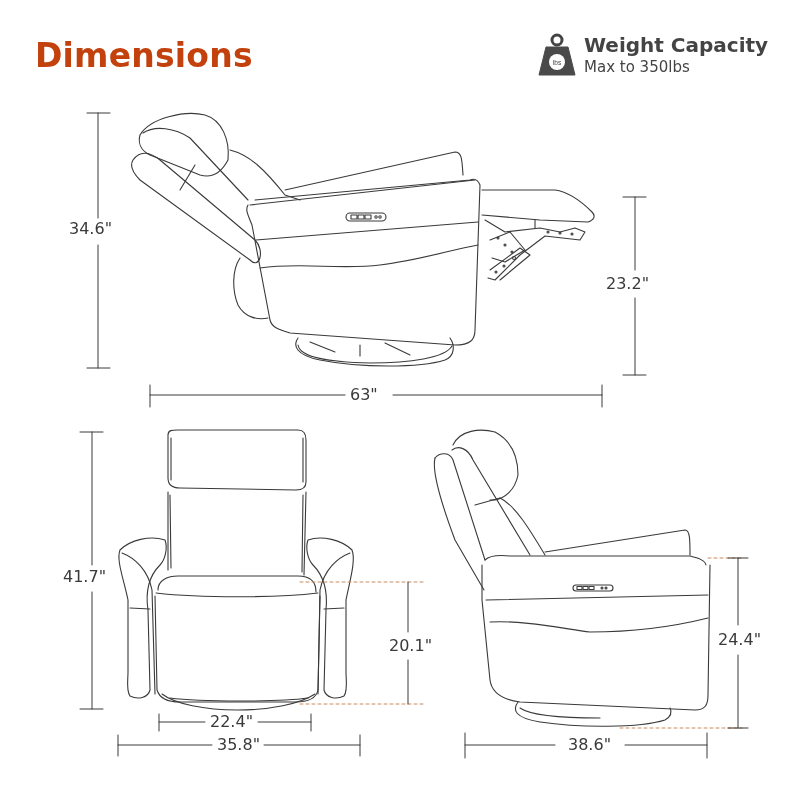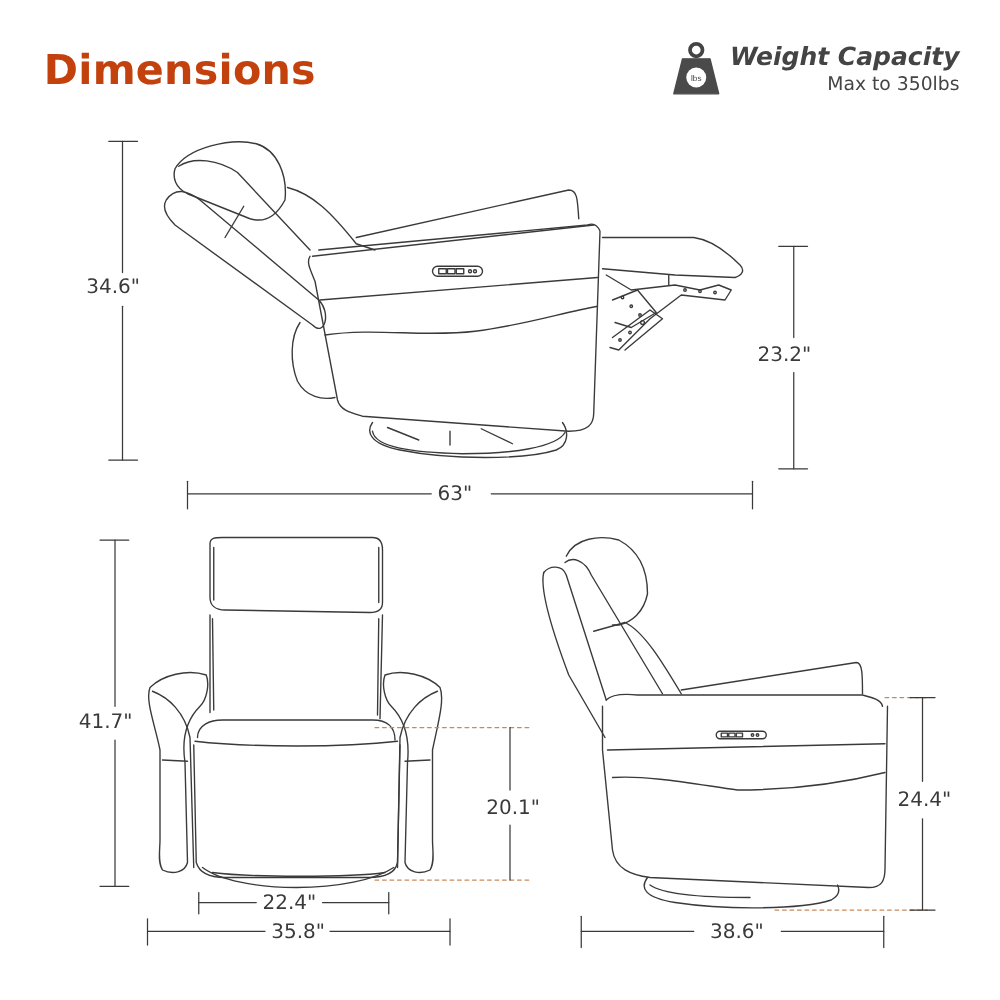--- a/index.html
+++ b/index.html
@@ -2,22 +2,22 @@
 <html><head>
 <meta charset="utf-8">
 <style>
   html, body { margin: 0; padding: 0; background: #ffffff; }
   body { width: 800px; height: 800px; position: relative; overflow: hidden;
          font-family: "DejaVu Sans", "Liberation Sans", sans-serif; color: #3c3c3c; }
   .title { position: absolute; left: 35px; top: 36px; font-size: 33px; font-weight: bold;
            color: #c2410c; letter-spacing: 0.2px; }
   .weight { position: absolute; left: 538px; top: 33px; display: flex; align-items: center; gap: 8px; }
   .weight .wtxt { display: flex; flex-direction: column; }
-  .weight .wtitle { font-size: 20px; font-weight: bold; color: #444; line-height: 24px; font-style: italic; }
-  .weight .wsub { font-size: 15px; color: #444; line-height: 20px; text-align: right; }
+  .weight .wtitle { font-size: 20px; font-weight: bold; color: #444; line-height: 24px; }
+  .weight .wsub { font-size: 15px; color: #444; line-height: 20px; }
   svg.draw { position: absolute; left: 0; top: 0; }
   .dim { position: absolute; font-size: 16px; color: #3a3a3a; background: #fff; padding: 0 3px;
          line-height: 18px; white-space: nowrap; }
 </style>
 </head>
 <body>
 
 <div class="title">Dimensions</div>
 
 <div class="weight">

